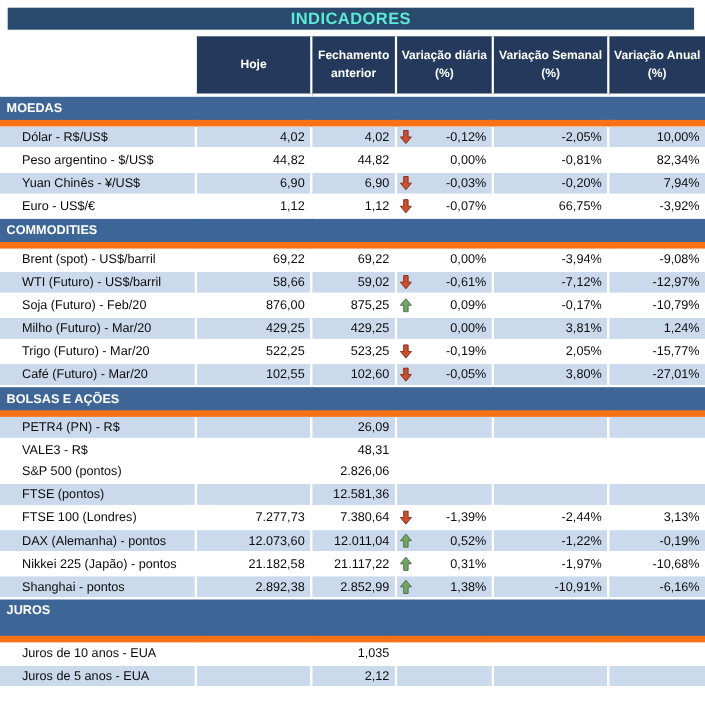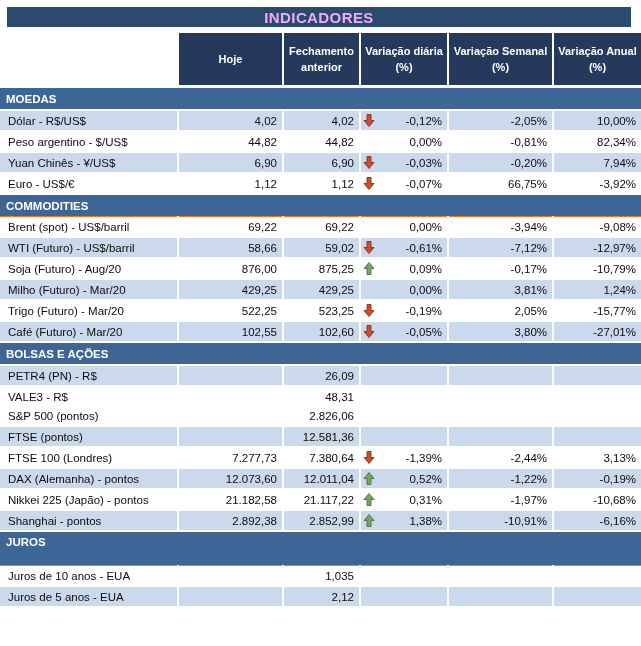--- a/index.html
+++ b/index.html
@@ -9,21 +9,21 @@
     color:#111111;
     -webkit-font-smoothing:antialiased;
   }
   .page { width:641px; }
 
   
   .title-bar {
     margin:7px 10px 6px 7px;
     height:20px;
     background:#294a6d;
-    color:#f0abfc;
+    color:#5eead4;
     font-weight:bold;
     font-size:15px;
     letter-spacing:0.4px;
     display:flex; align-items:center; justify-content:center;
   }
 
   
   table { border-collapse:collapse; table-layout:fixed; width:641px; }
   col.c-label { width:178px; }
   col.c-hoje  { width:105px; }
@@ -50,21 +50,21 @@
 
   
   .section-row td {
     background:#3d6596;
     color:#ffffff;
     font-weight:bold;
     font-size:11.5px;
     height:21px;
     padding:0 0 0 6px;
     border-top:2px solid #ffffff;
-    border-bottom:1px solid #f97316;
+    border-bottom:6px solid #f97316;
     vertical-align:middle;
   }
   .section-row.tall td {
     height:29px;
     vertical-align:top;
     padding-top:4px;
   }
 
   
   .data-row td {
@@ -75,21 +75,21 @@
     padding:0;
     white-space:nowrap;
     overflow:hidden;
   }
   .data-row.shaded td {
     background:#cbd9ec;
     border-top:2px solid #ffffff;
     border-bottom:2px solid #ffffff;
   }
   .data-row td + td { border-left:2px solid #ffffff; }
-  .data-row td.label { padding-left:8px; text-align:left; }
+  .data-row td.label { padding-left:20px; text-align:left; }
   .data-row td.num   { padding-right:5px; text-align:right; }
 
   .vd .dcell {
     display:flex; align-items:center; justify-content:flex-end;
     padding:0 5px 0 2px; height:100%;
   }
   .vd .arrow { margin-right:auto; display:flex; align-items:center; }
   .vd .v { }
 </style>
 </head>
@@ -228,21 +228,21 @@
                   <path d="M4 0.5 H8 V6.5 H11 L6 12.5 L1 6.5 H4 Z" fill="#c8502f" stroke="#8b2e1c" stroke-width="0.9"></path>
                 </svg>
               </span>
               <span class="v">-0,61%</span>
             </div>
           </td>
           <td class="num">-7,12%</td>
           <td class="num">-12,97%</td>
         </tr>
         <tr class="data-row plain">
-          <td class="label">Soja (Futuro) - Aug/20</td>
+          <td class="label">Soja (Futuro) - Feb/20</td>
           <td class="num">876,00</td>
           <td class="num">875,25</td>
           <td class="vd">
             <div class="dcell">
               <span class="arrow">
                 <svg width="12" height="13" viewBox="0 0 12 13">
                   <path d="M6 0.5 L11 6.5 H8 V12.5 H4 V6.5 H1 Z" fill="#74a566" stroke="#4a7144" stroke-width="0.9"></path>
                 </svg>
               </span>
               <span class="v">0,09%</span>

